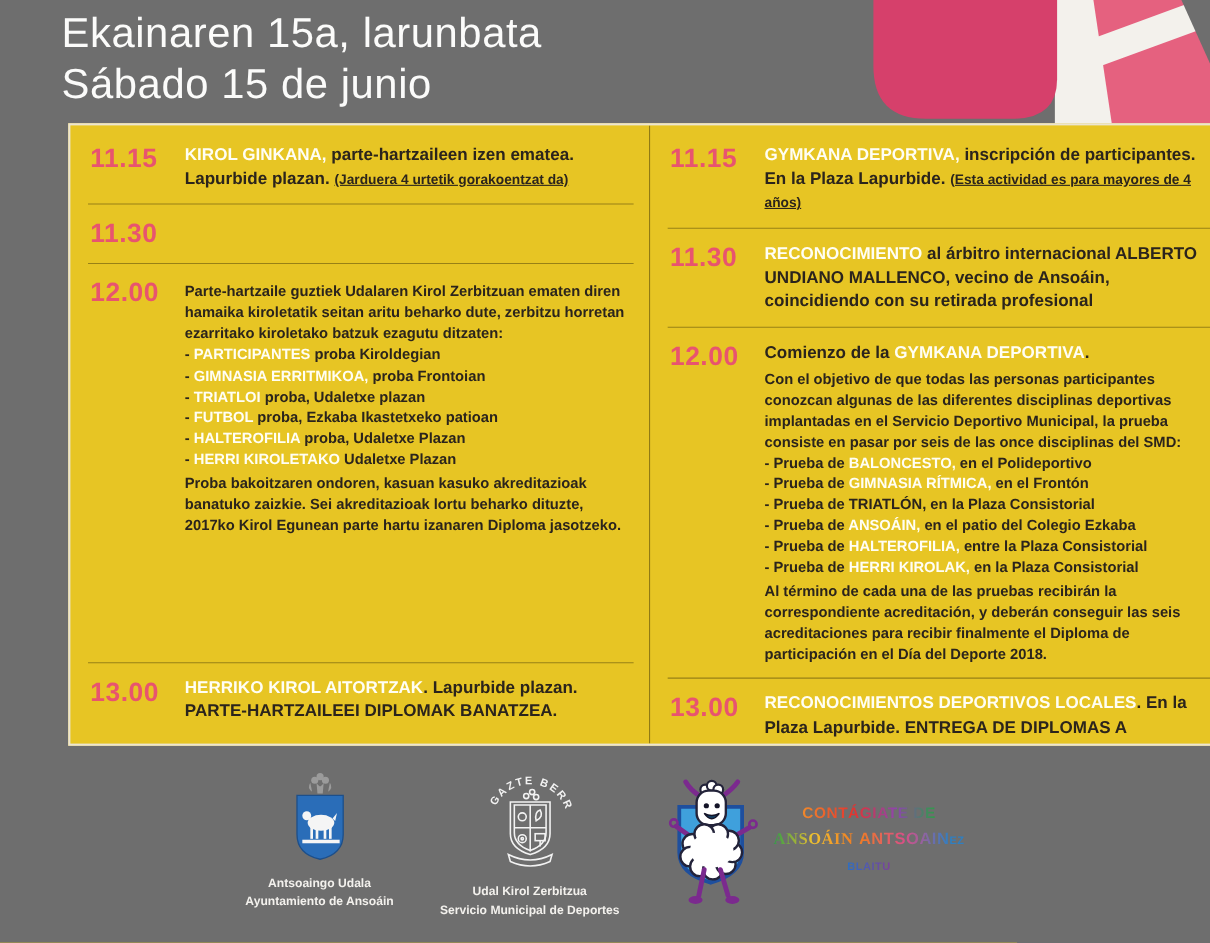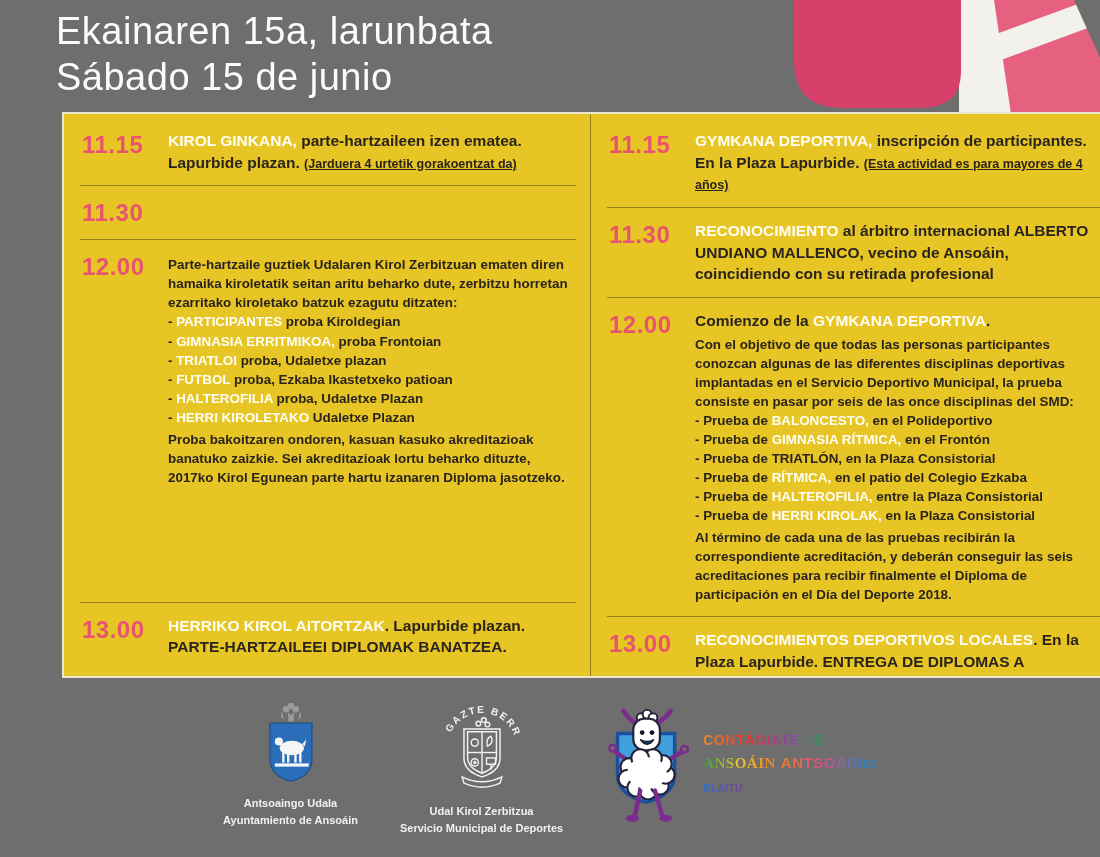--- a/index.html
+++ b/index.html
@@ -43,21 +43,21 @@
   .footer{
     position:absolute;left:0;right:0;top:702px;
     display:flex;justify-content:center;align-items:flex-start;gap:42px;
   }
   .logo-block{display:flex;flex-direction:column;align-items:center;}
   .caption{
     margin-top:9px;color:#f3f1ed;font-size:11px;font-weight:bold;
     text-align:center;line-height:1.55;white-space:nowrap;
   }
   .mascot-block{display:flex;align-items:flex-start;}
-  .blaitu-text{margin:26px 0 0 6px;font-weight:bold;letter-spacing:.5px;}
+  .blaitu-text{margin:26px 0 0 6px;text-align:center;font-weight:bold;letter-spacing:.5px;}
   .rb{ -webkit-background-clip:text;background-clip:text;color:transparent;display:inline-block;}
   .rb1{font-size:14px;background-image:linear-gradient(90deg,#f08a2b 0%,#e3342f 38%,#8e44ad 70%,#2e9e47 100%);}
   .rb2a{font-size:15px;background-image:linear-gradient(90deg,#2e9e47,#f2c12e,#ef7d24);font-family:Liberation Serif, serif;}
   .rb2b{font-size:15px;background-image:linear-gradient(90deg,#ef7d24,#d94f86,#2f7fc1);}
   .rb2c{font-size:10px;color:#2f7fc1;display:inline-block;}
   .rb3{font-size:10px;background-image:linear-gradient(90deg,#2e6fc1,#7d3f9b);}
   .blaitu-line{line-height:1.45;}
 </style>
 </head>
 <body>
@@ -125,21 +125,21 @@
         </div>
       </div>
       <div class="sched-row grow">
         <div class="time">12.00</div>
         <div class="content">
           <div class="lead"><span class="seg-dk">Comienzo de la </span><span class="seg-hl">GYMKANA DEPORTIVA</span><span class="seg-dk">.</span></div>
           <div class="para"><span class="seg-p">Con el objetivo de que todas las personas participantes conozcan algunas de las diferentes disciplinas deportivas implantadas en el Servicio Deportivo Municipal, la prueba consiste en pasar por seis de las once disciplinas del SMD:</span></div>
           <div class="bullet"><span class="seg-p">- Prueba de </span><span class="seg-hl">BALONCESTO,</span><span class="seg-p"> en el Polideportivo</span></div>
           <div class="bullet"><span class="seg-p">- Prueba de </span><span class="seg-hl">GIMNASIA RÍTMICA,</span><span class="seg-p"> en el Frontón</span></div>
           <div class="bullet"><span class="seg-p">- Prueba de TRIATLÓN, en la Plaza Consistorial</span></div>
-          <div class="bullet"><span class="seg-p">- Prueba de </span><span class="seg-hl">RÍTMICA,</span><span class="seg-p"> en el patio del Colegio Ezkaba</span></div>
+          <div class="bullet"><span class="seg-p">- Prueba de </span><span class="seg-hl">ANSOÁIN,</span><span class="seg-p"> en el patio del Colegio Ezkaba</span></div>
           <div class="bullet"><span class="seg-p">- Prueba de </span><span class="seg-hl">HALTEROFILIA,</span><span class="seg-p"> entre la Plaza Consistorial</span></div>
           <div class="bullet"><span class="seg-p">- Prueba de </span><span class="seg-hl">HERRI KIROLAK,</span><span class="seg-p"> en la Plaza Consistorial</span></div>
           <div class="para"><span class="seg-p">Al término de cada una de las pruebas recibirán la correspondiente acreditación, y deberán conseguir las seis acreditaciones para recibir finalmente el Diploma de participación en el Día del Deporte 2018.</span></div>
         </div>
       </div>
       <div class="sched-row">
         <div class="time">13.00</div>
         <div class="content">
           <div class="lead"><span class="seg-hl">RECONOCIMIENTOS DEPORTIVOS LOCALES</span><span class="seg-dk">. En la Plaza Lapurbide. ENTREGA DE DIPLOMAS A PARTICIPANTES.</span></div>
         </div>

